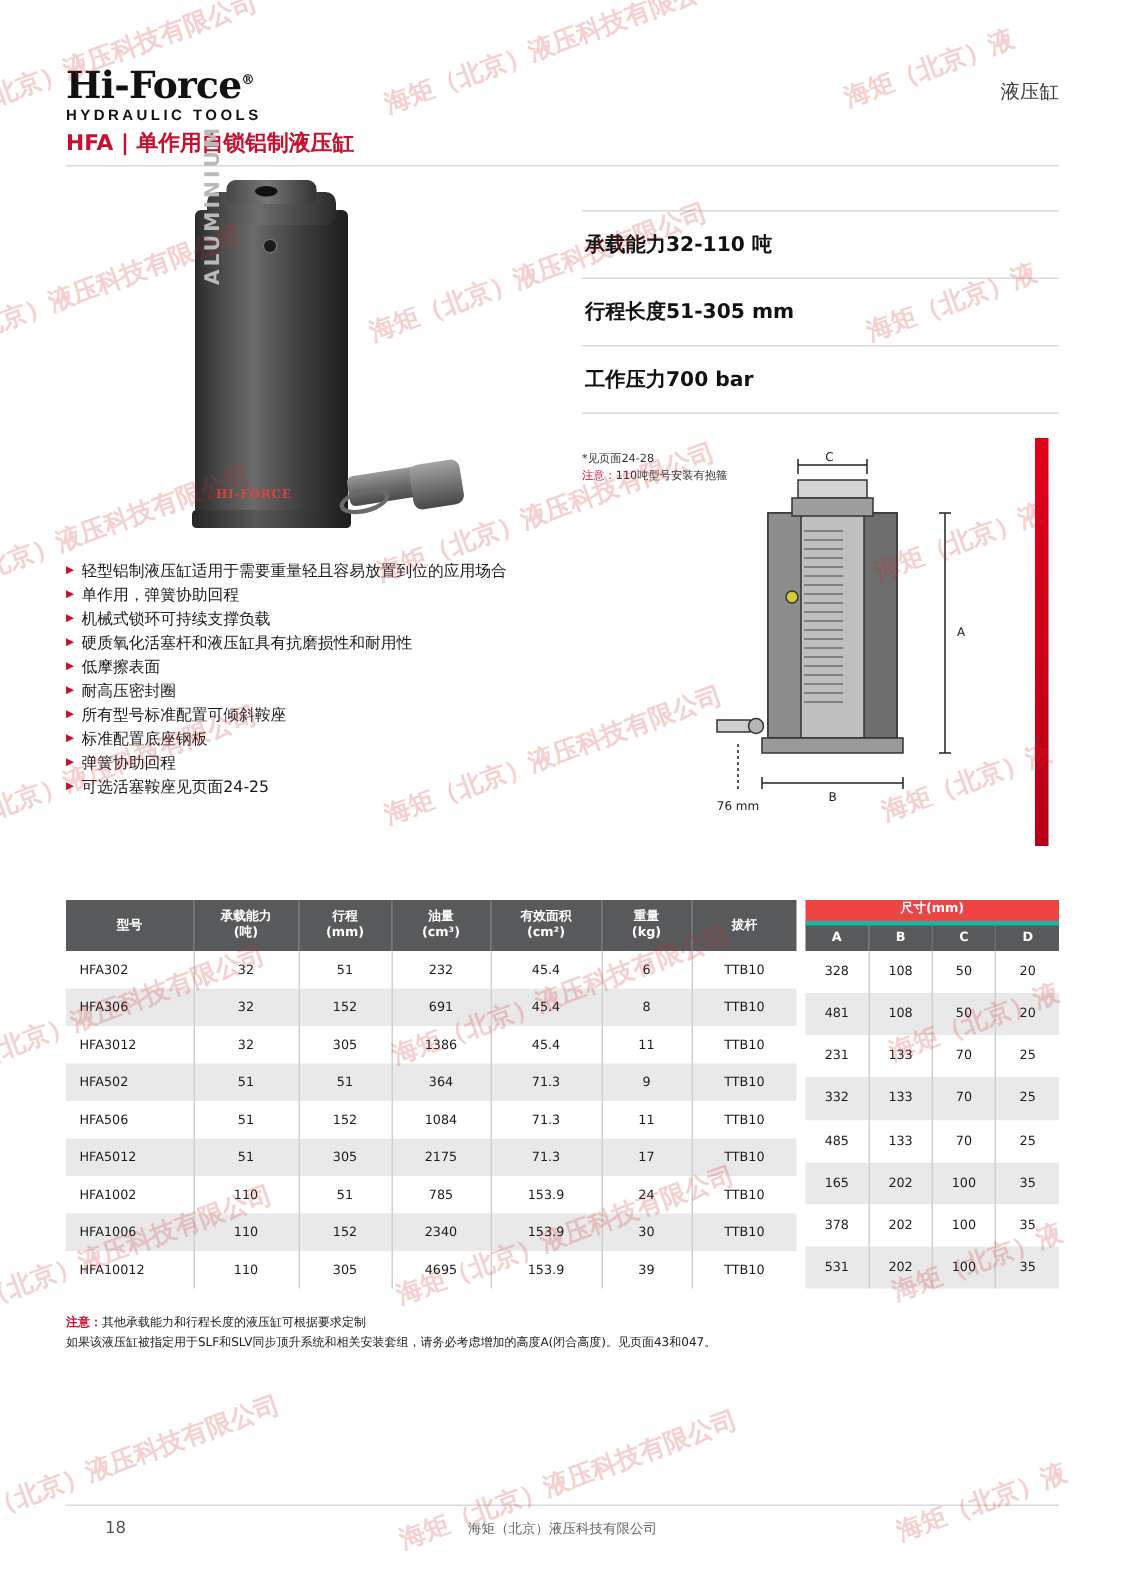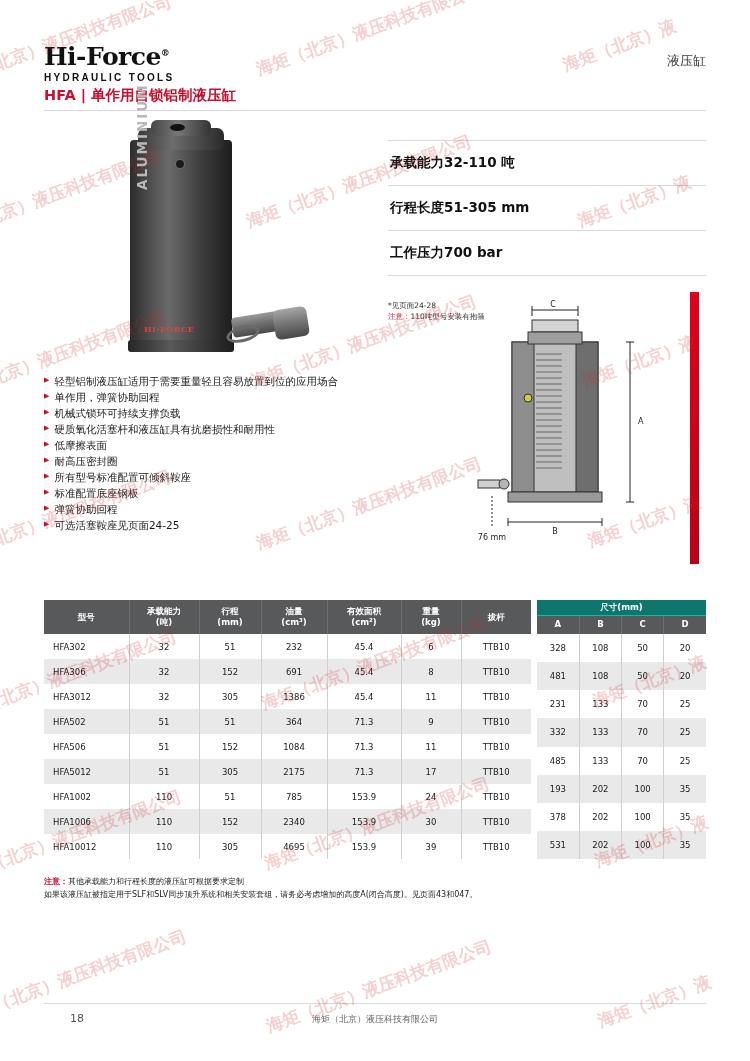--- a/index.html
+++ b/index.html
@@ -287,22 +287,22 @@
   thead th {
     background: #58595b;
     color: #ffffff;
     font-weight: bold;
     height: 34px;
     line-height: 1.25;
     border-right: 1px solid #6e6f71;
   }
   thead th:last-child { border-right: none; }
   .dim-title-cell {
-    background: #0f766e; color: #fff; font-weight: bold; height: 15px;
-    border-bottom: 1px solid #14b8a6;
+    background: #ef4444; color: #fff; font-weight: bold; height: 15px;
+    border-bottom: 3px solid #14b8a6;
   }
   tbody td { height: 25px; border-right: 1px solid #cfcfcf; }
   tbody td:last-child { border-right: none; }
   tbody tr:nth-child(odd) td { background: #ffffff; }
   tbody tr:nth-child(even) td { background: #e9e9ea; }
   .main-table tbody td:first-child { text-align: left; padding-left: 9px; }
   .dim-table tbody tr:nth-child(odd) td { background: #ffffff; }
   .dim-table tbody tr:nth-child(even) td { background: #e9e9ea; }
 
   
@@ -670,21 +670,21 @@
           <td>70</td>
           <td>25</td>
         </tr>
         <tr>
           <td>485</td>
           <td>133</td>
           <td>70</td>
           <td>25</td>
         </tr>
         <tr>
-          <td>193</td>
+          <td>165</td>
           <td>202</td>
           <td>100</td>
           <td>35</td>
         </tr>
         <tr>
           <td>378</td>
           <td>202</td>
           <td>100</td>
           <td>35</td>
         </tr>

